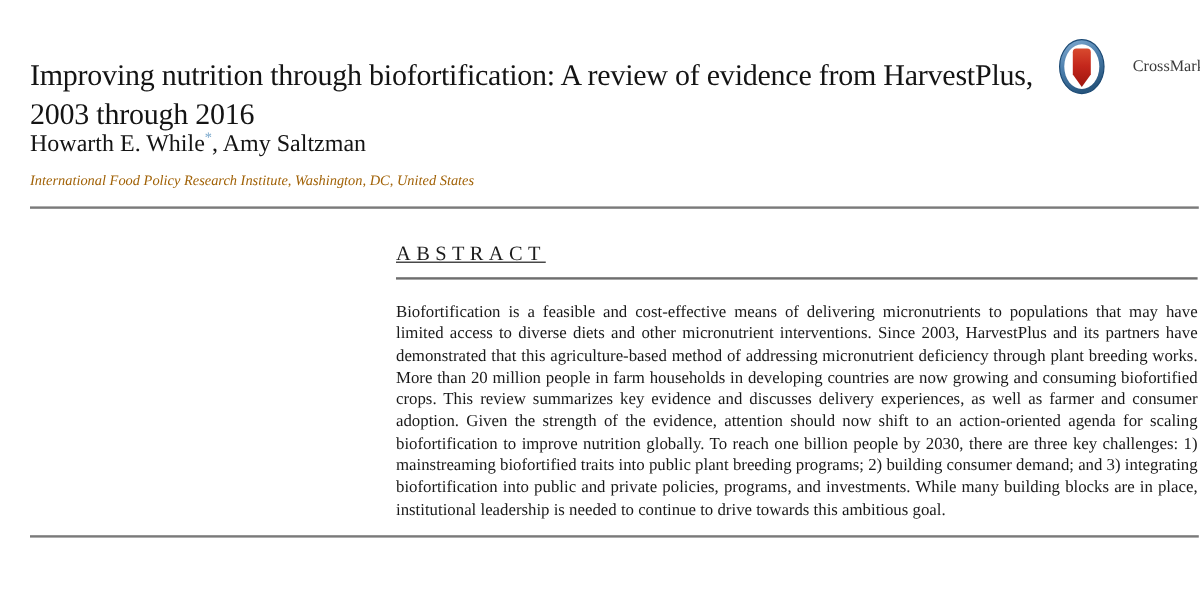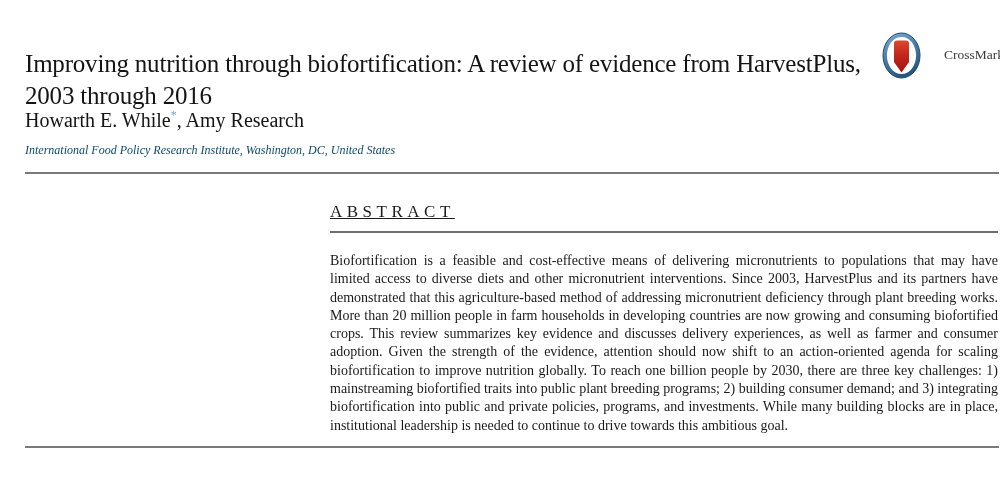--- a/index.html
+++ b/index.html
@@ -43,21 +43,21 @@
     line-height: 0;
     text-decoration: none;
     cursor: pointer;
   }
   .affiliation {
     position: absolute;
     left: 13px;
     top: 143px;
     font-size: 12px;
     font-style: italic;
-    color: #0c4a6e;
+    color: #a16207;
   }
   .rule {
     position: absolute;
     left: 13px;
     right: 13px;
     height: 2px;
     background: #7a7a7a;
   }
   .rule-top { top: 172px; }
   .rule-bottom { top: 446px; }
@@ -108,21 +108,21 @@
     top: -3px;
   }
 </style>
 </head>
 <body>
 
 <div class="page">
 
   <h1 class="title">Improving nutrition through biofortification: A review of evidence from HarvestPlus, 2003 through 2016</h1>
 
-  <div class="authors"><span>Howarth E. While</span><a class="corr-mark">*</a><span>, Amy Research</span></div>
+  <div class="authors"><span>Howarth E. While</span><a class="corr-mark">*</a><span>, Amy Saltzman</span></div>
 
   <div class="affiliation">International Food Policy Research Institute, Washington, DC, United States</div>
 
   <div class="rule rule-top"></div>
 
   <div class="abstract-heading">ABSTRACT</div>
 
   <div class="abstract-rule"></div>
 
   <p class="abstract-body">Biofortification is a feasible and cost-effective means of delivering micronutrients to populations that may have limited access to diverse diets and other micronutrient interventions. Since 2003, HarvestPlus and its partners have demonstrated that this agriculture-based method of addressing micronutrient deficiency through plant breeding works. More than 20 million people in farm households in developing countries are now growing and consuming biofortified crops. This review summarizes key evidence and discusses delivery experiences, as well as farmer and consumer adoption. Given the strength of the evidence, attention should now shift to an action-oriented agenda for scaling biofortification to improve nutrition globally. To reach one billion people by 2030, there are three key challenges: 1) mainstreaming biofortified traits into public plant breeding programs; 2) building consumer demand; and 3) integrating biofortification into public and private policies, programs, and investments. While many building blocks are in place, institutional leadership is needed to continue to drive towards this ambitious goal.</p>

